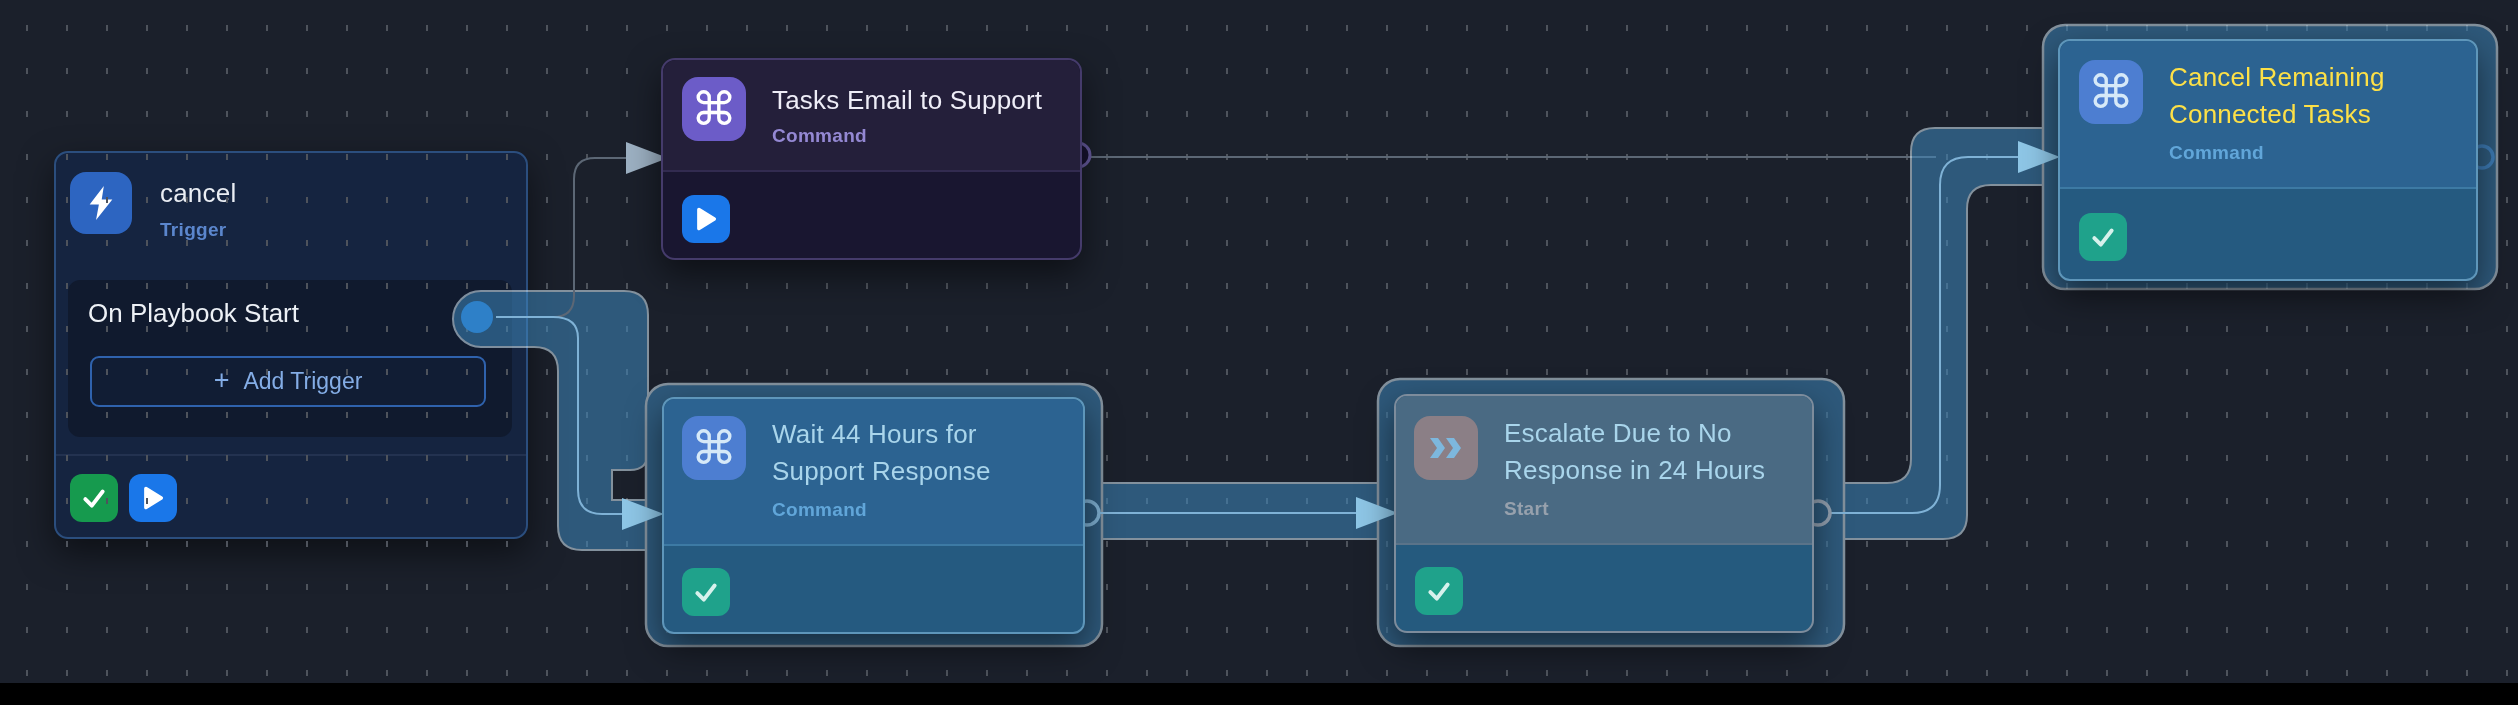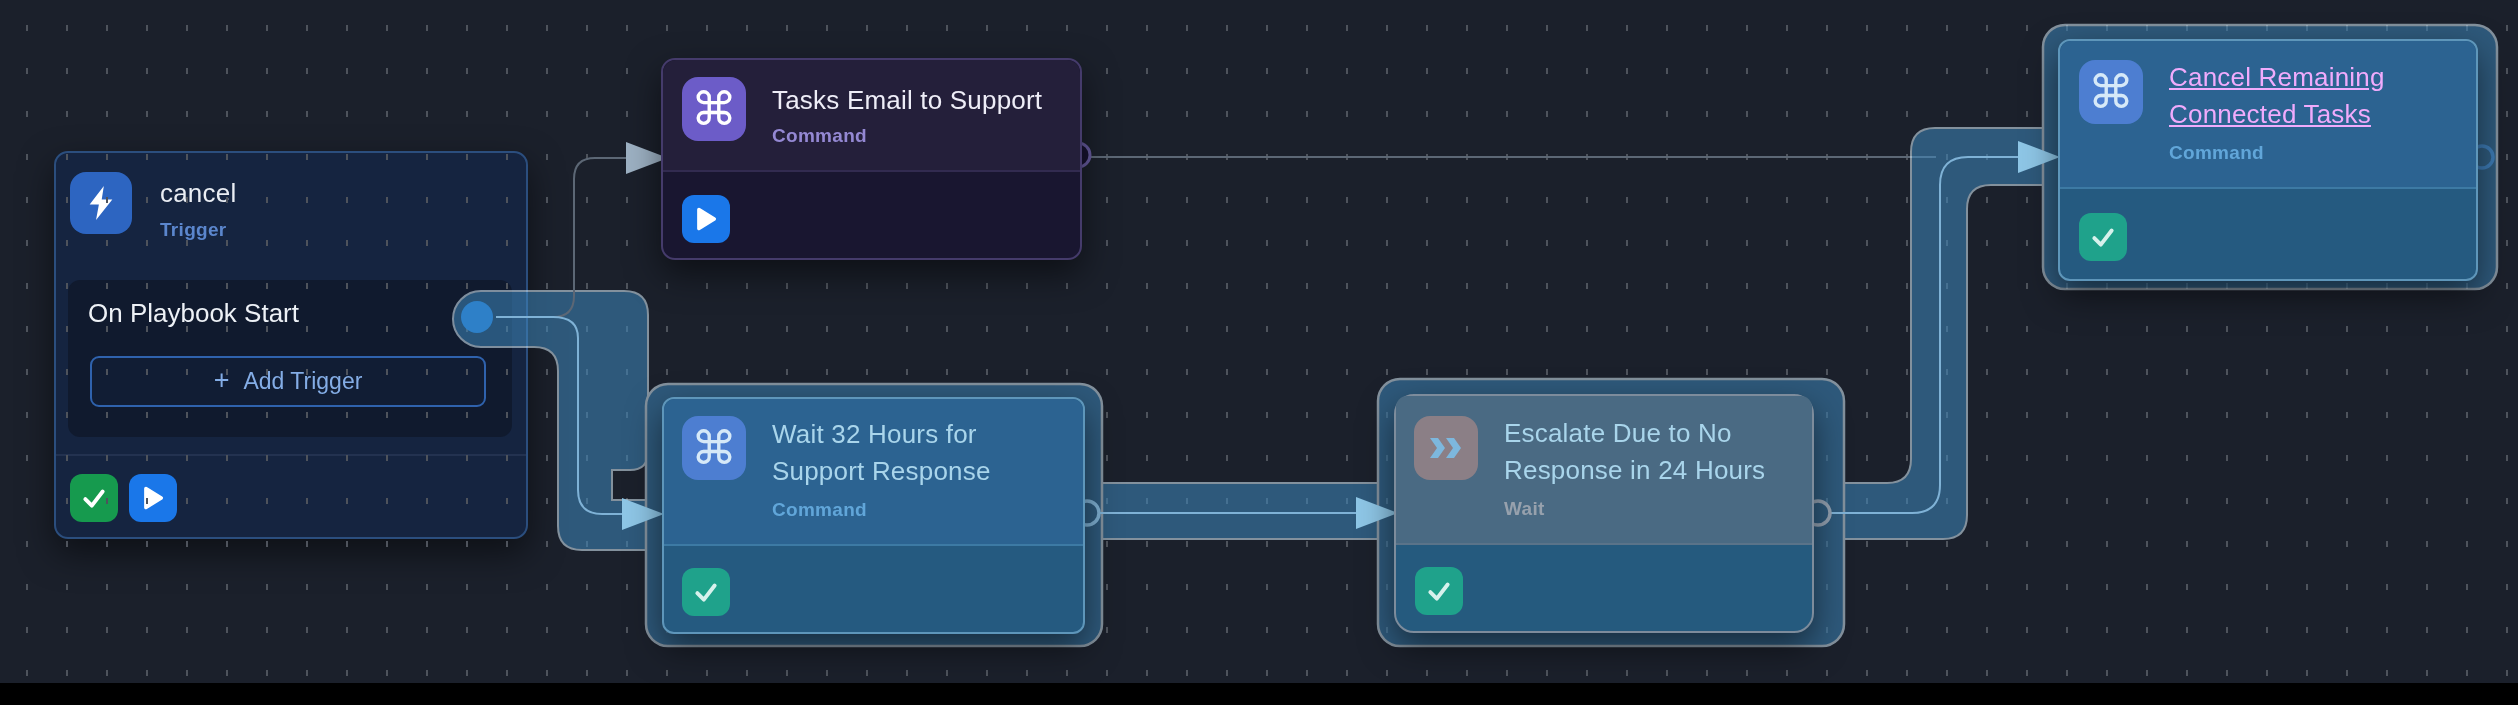--- a/index.html
+++ b/index.html
@@ -133,54 +133,54 @@
         <path d="M4 3 L17 11 L4 19 Z" fill="#ffffff" stroke="#ffffff" stroke-width="3" stroke-linejoin="round"></path>
       </svg>
     </button>
   </div>
 
   <div class="card" style="left:662px;top:397px;width:419px;height:233px;background:#255a80;border:2px solid #5e96ba;z-index:3;border-radius:12px;">
     <div class="hdr" style="height:147px;background:#2c6391;border-radius:11px 11px 0 0;"></div>
     <div class="node-icon" style="left:18px;top:17px;width:64px;height:64px;background:#4d7ed1;">
       <span class="cmd-glyph" style="color:#d6e9f8;">⌘</span>
     </div>
-    <div class="title" style="left:108px;top:17px;width:280px;color:#a9d5eb;">Wait 32 Hours for Support Response</div>
+    <div class="title" style="left:108px;top:17px;width:280px;color:#a9d5eb;">Wait 44 Hours for Support Response</div>
     <div class="subtype" style="left:108px;top:100px;color:#61a6d9;">Command</div>
     <div class="divider" style="top:145px;background:#3d7aa4;"></div>
     <button class="sq-btn" style="left:18px;top:169px;background:#1fa28b;">
       <svg width="26" height="26" viewBox="0 0 24 24">
         <polyline points="4,13 10,19 20,6" fill="none" stroke="#d7f1ec" stroke-width="3.6" stroke-linecap="round" stroke-linejoin="round"></polyline>
       </svg>
     </button>
   </div>
 
-  <div class="card" style="left:1394px;top:394px;width:416px;height:235px;background:#255a7e;border:2px solid #7d8c9c;z-index:3;border-radius:20px;">
+  <div class="card" style="left:1394px;top:394px;width:416px;height:235px;background:#255a7e;border:2px solid #7d8c9c;z-index:3;border-radius:13px;">
     <div class="hdr" style="height:149px;background:#4a6a83;border-radius:11px 11px 0 0;"></div>
     <div class="node-icon" style="left:18px;top:20px;width:64px;height:64px;background:#8b7f86;">
       <svg width="34" height="24" viewBox="0 0 34 24">
         <path d="M1 2 H9 L16 12 L9 22 H1 L8 12 Z" fill="#7db7dd"></path>
         <path d="M17 2 H25 L32 12 L25 22 H17 L24 12 Z" fill="#7db7dd"></path>
       </svg>
     </div>
     <div class="title" style="left:108px;top:19px;width:290px;color:#a9d5eb;">Escalate Due to No Response in 24 Hours</div>
-    <div class="subtype" style="left:108px;top:102px;color:#97a1ad;">Wait</div>
+    <div class="subtype" style="left:108px;top:102px;color:#97a1ad;">Start</div>
     <div class="divider" style="top:147px;background:#5a7389;"></div>
     <button class="sq-btn" style="left:19px;top:171px;background:#1fa28b;">
       <svg width="26" height="26" viewBox="0 0 24 24">
         <polyline points="4,13 10,19 20,6" fill="none" stroke="#d7f1ec" stroke-width="3.6" stroke-linecap="round" stroke-linejoin="round"></polyline>
       </svg>
     </button>
   </div>
 
   <div class="card" style="left:2058px;top:39px;width:416px;height:238px;background:#255a80;border:2px solid #5e96ba;z-index:3;border-radius:12px;">
     <div class="hdr" style="height:148px;background:#2c6391;border-radius:11px 11px 0 0;"></div>
     <div class="node-icon" style="left:19px;top:19px;width:64px;height:64px;background:#4d7ed1;">
       <span class="cmd-glyph" style="color:#d6e9f8;">⌘</span>
     </div>
-    <div class="title" style="left:109px;top:18px;width:280px;color:#f0abfc;text-decoration:underline;">Cancel Remaining Connected Tasks</div>
+    <div class="title" style="left:109px;top:18px;width:280px;color:#fde047;">Cancel Remaining Connected Tasks</div>
     <div class="subtype" style="left:109px;top:101px;color:#61a6d9;">Command</div>
     <div class="divider" style="top:146px;background:#3d7aa4;"></div>
     <button class="sq-btn" style="left:19px;top:172px;background:#1fa28b;">
       <svg width="26" height="26" viewBox="0 0 24 24">
         <polyline points="4,13 10,19 20,6" fill="none" stroke="#d7f1ec" stroke-width="3.6" stroke-linecap="round" stroke-linejoin="round"></polyline>
       </svg>
     </button>
   </div>
 
   <div style="position:absolute;left:0;top:683px;width:2518px;height:22px;background:#000000;z-index:4;"></div>

